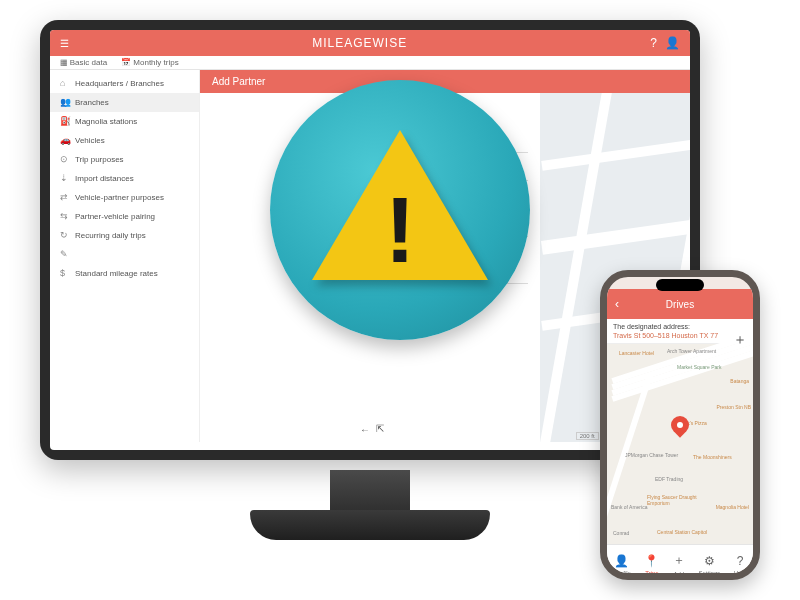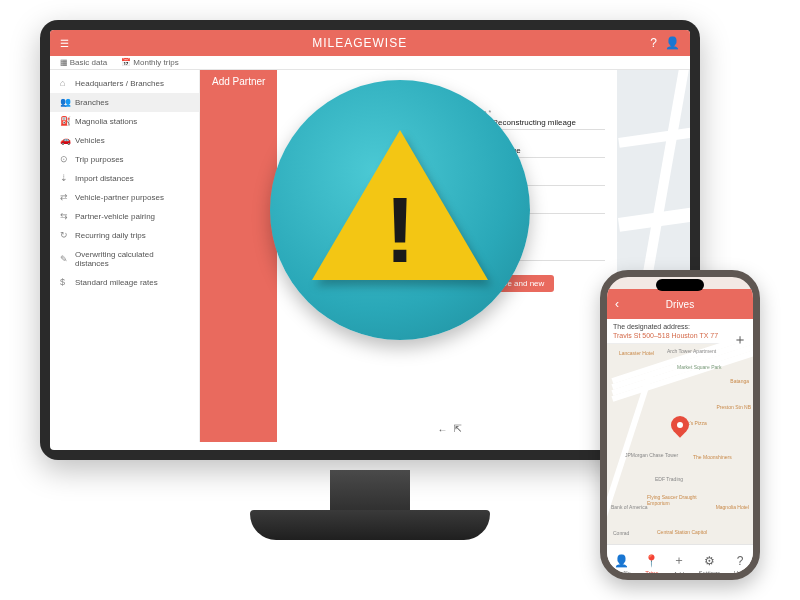--- a/index.html
+++ b/index.html
@@ -19,21 +19,21 @@
 
 .toptabs{height:14px;border-bottom:1px solid #e5e5e5;display:flex;align-items:center;gap:14px;padding:0 10px;color:#666;font-size:8px}
 
 
 .body{display:flex;height:calc(100% - 48px)}
 .sidebar{width:150px;border-right:1px solid #eee;padding:4px 0}
 .sidebar-item{display:flex;align-items:center;gap:6px;padding:5px 10px;font-size:8px;color:#555;cursor:pointer}
 .sidebar-item.active{background:#f0f0f0}
 .sicon{width:9px;height:9px;font-size:9px;line-height:9px;color:#888}
 
-.main{flex:1;display:flex;flex-direction:row}
+.main{flex:1;display:flex;flex-direction:column}
 .main-title{background:#e96a5e;color:#fff;padding:6px 12px;font-size:10px}
 .form{padding:10px 12px;background:#fff;flex:0 0 auto;width:190px;position:absolute;left:150px;top:22px;z-index:2}
 .form label{display:block;font-size:7px;color:#888;margin-top:7px}
 .form .val{font-size:8px;color:#222;border-bottom:1px solid #ddd;padding:2px 0;min-height:10px}
 .buttons{display:flex;gap:6px;margin-top:14px}
 .btn{background:#e96a5e;color:#fff;border:none;padding:4px 10px;font-size:8px;border-radius:3px;cursor:pointer}
 
 
 .map{position:absolute;left:340px;top:0;right:0;bottom:0;background:#e9edf0;overflow:hidden}
 .map .road{position:absolute;background:#fff}
@@ -131,21 +131,20 @@
           <div class="sidebar-item">
               <span class="sicon">⇆</span>
               <span>Partner-vehicle pairing</span>
             </div>
           <div class="sidebar-item">
               <span class="sicon">↻</span>
               <span>Recurring daily trips</span>
             </div>
           <div class="sidebar-item">
               <span class="sicon">✎</span>
-              <span>Overwriting calculated distances</span>
             </div>
           <div class="sidebar-item">
               <span class="sicon">$</span>
               <span>Standard mileage rates</span>
             </div>
         </div>
 
         <div class="main">
           <div class="main-title">Add Partner</div>
           <div class="content">

